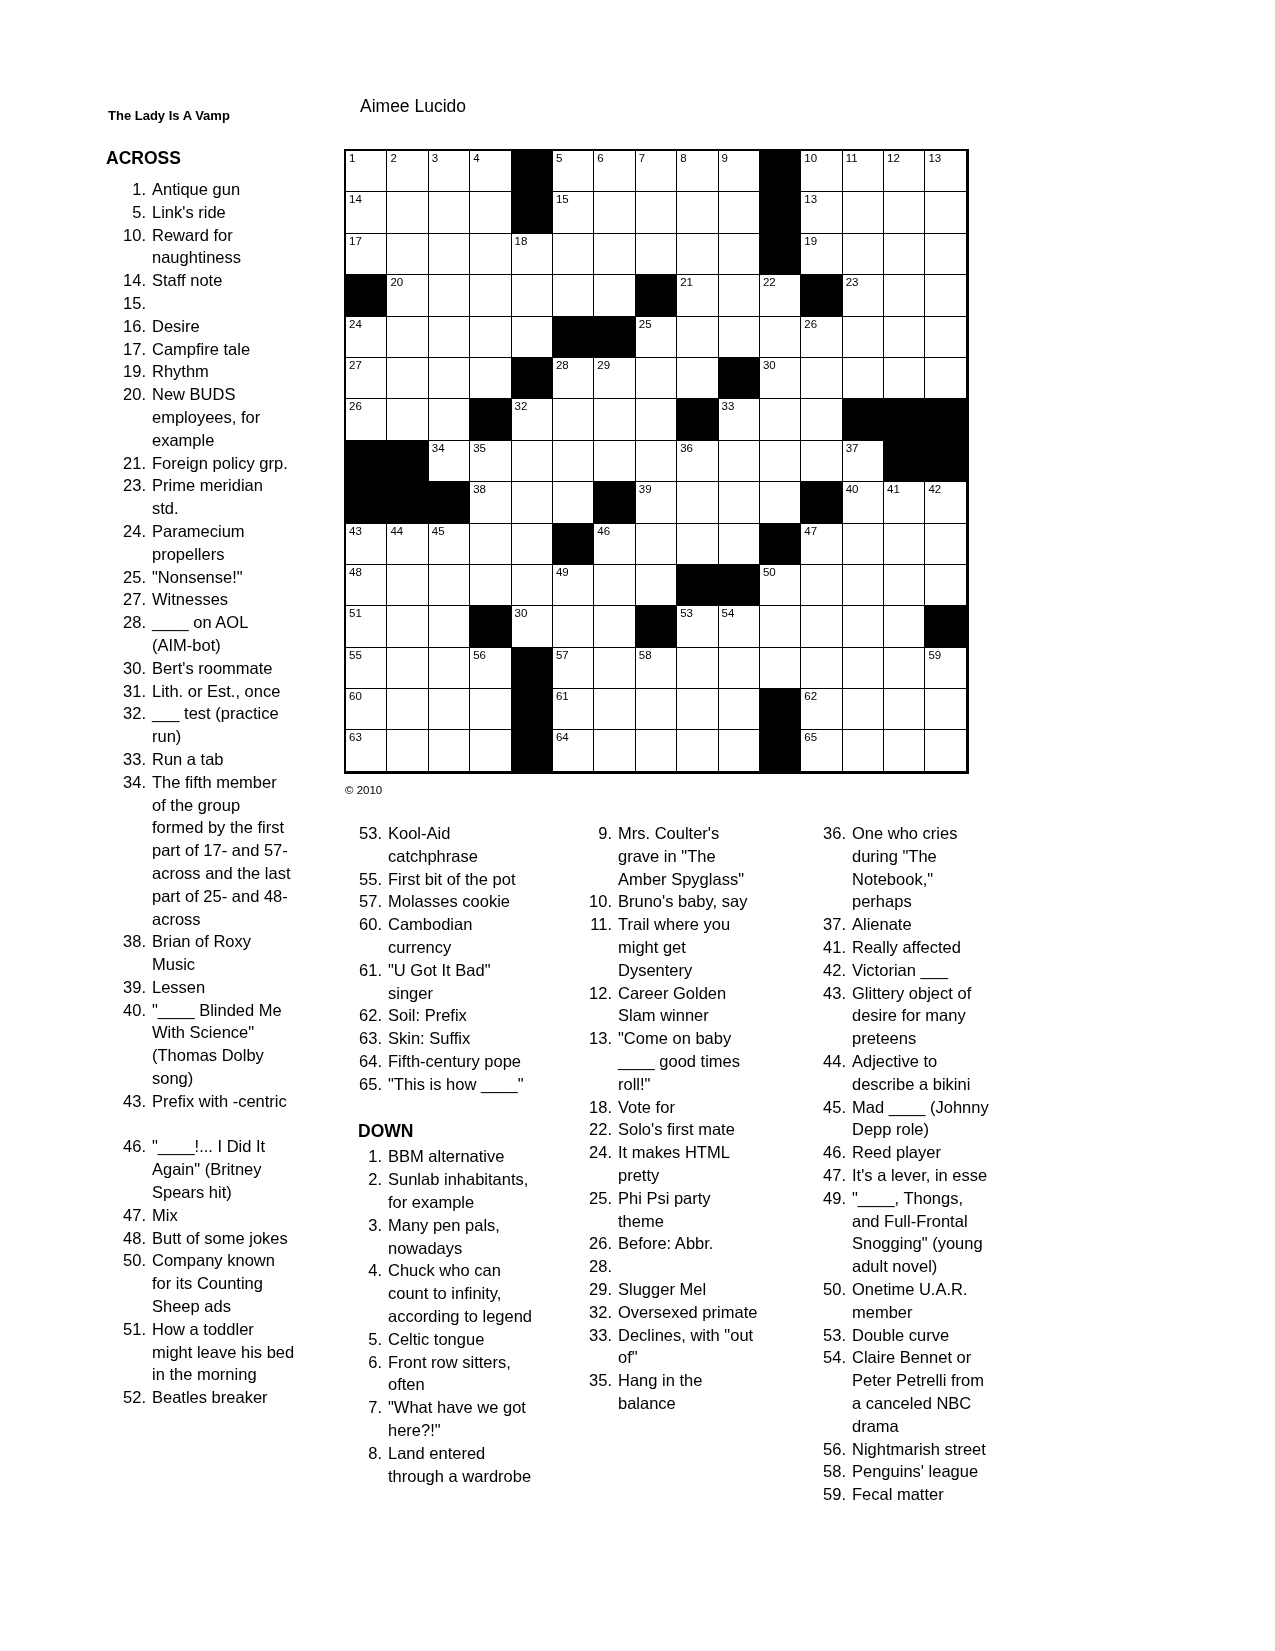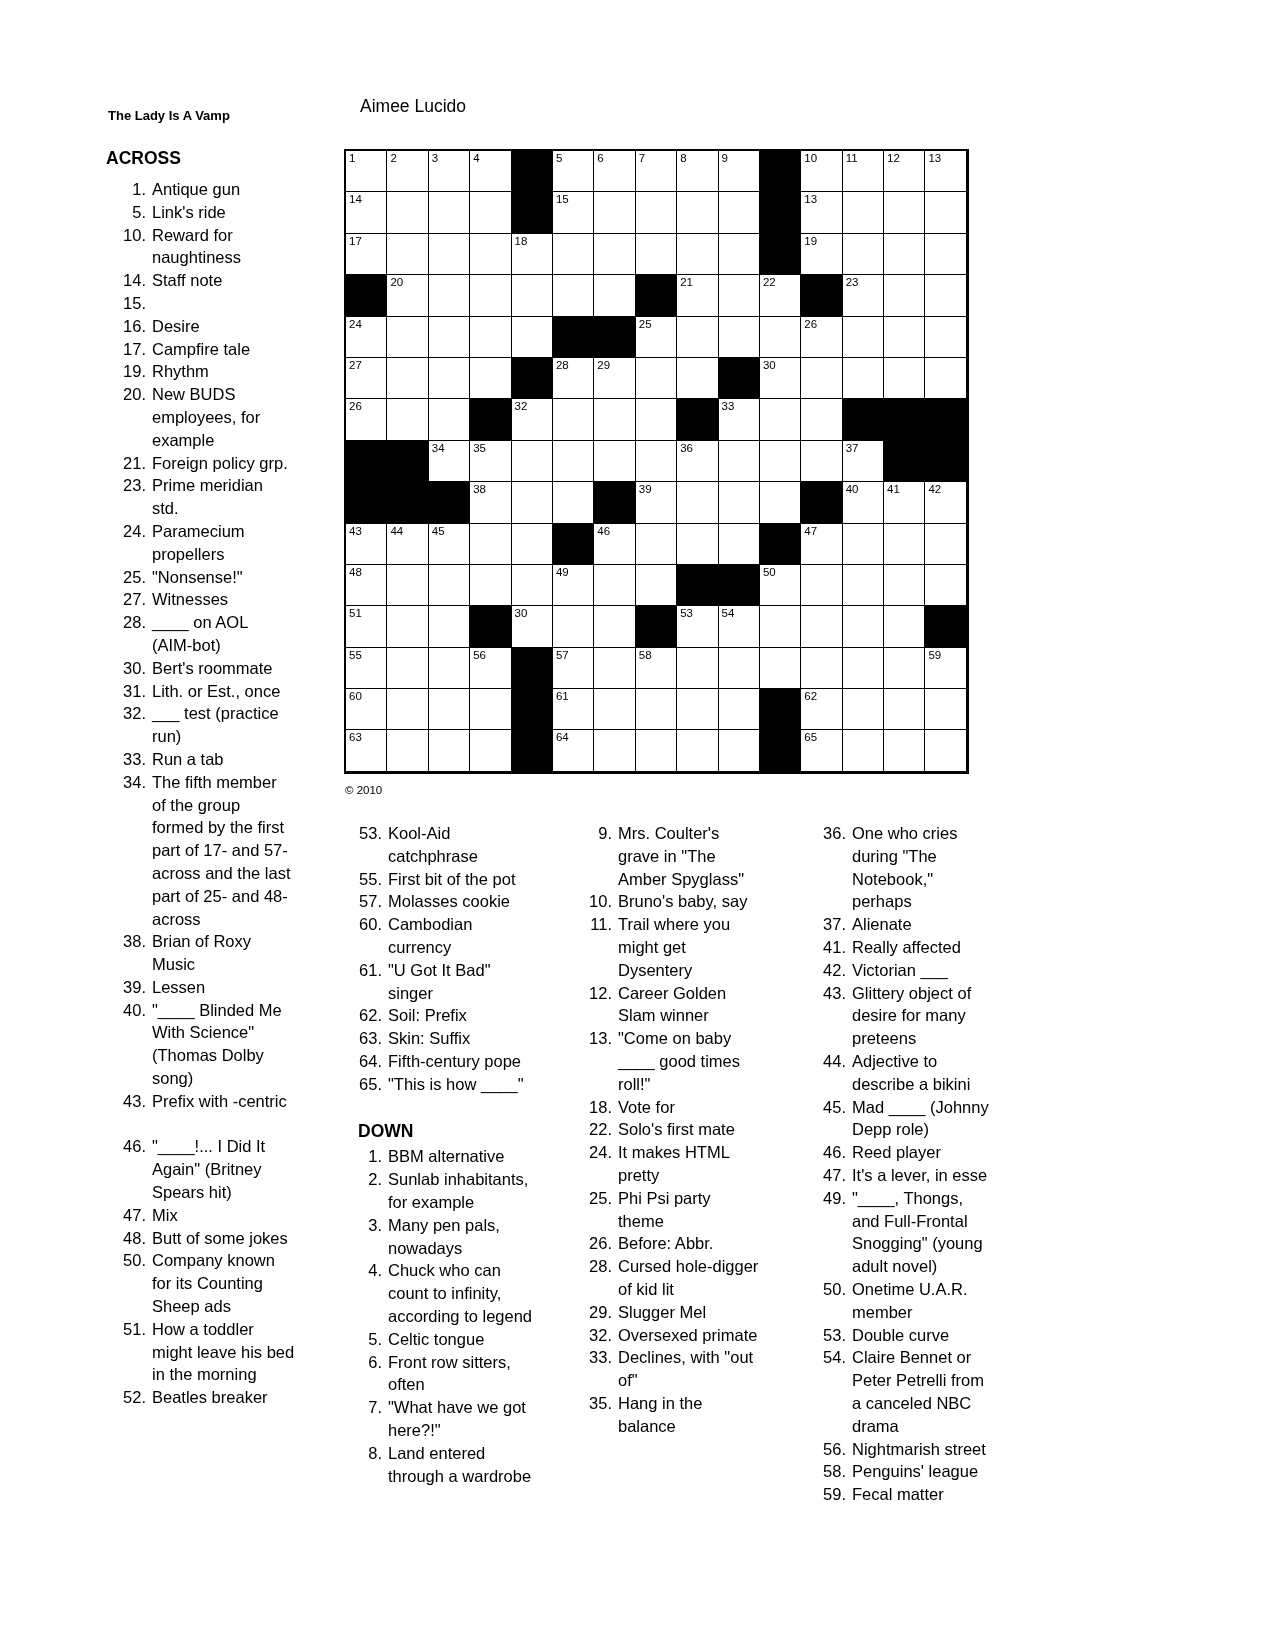--- a/index.html
+++ b/index.html
@@ -682,22 +682,20 @@
       <span class="cnum">25.</span>
       <span class="ctext">Phi Psi party
 theme</span>
     </div>
     <div class="clue">
       <span class="cnum">26.</span>
       <span class="ctext">Before: Abbr.</span>
     </div>
     <div class="clue">
       <span class="cnum">28.</span>
-      <span class="ctext">Cursed hole-digger
-of kid lit</span>
     </div>
     <div class="clue">
       <span class="cnum">29.</span>
       <span class="ctext">Slugger Mel</span>
     </div>
     <div class="clue">
       <span class="cnum">32.</span>
       <span class="ctext">Oversexed primate</span>
     </div>
     <div class="clue">

